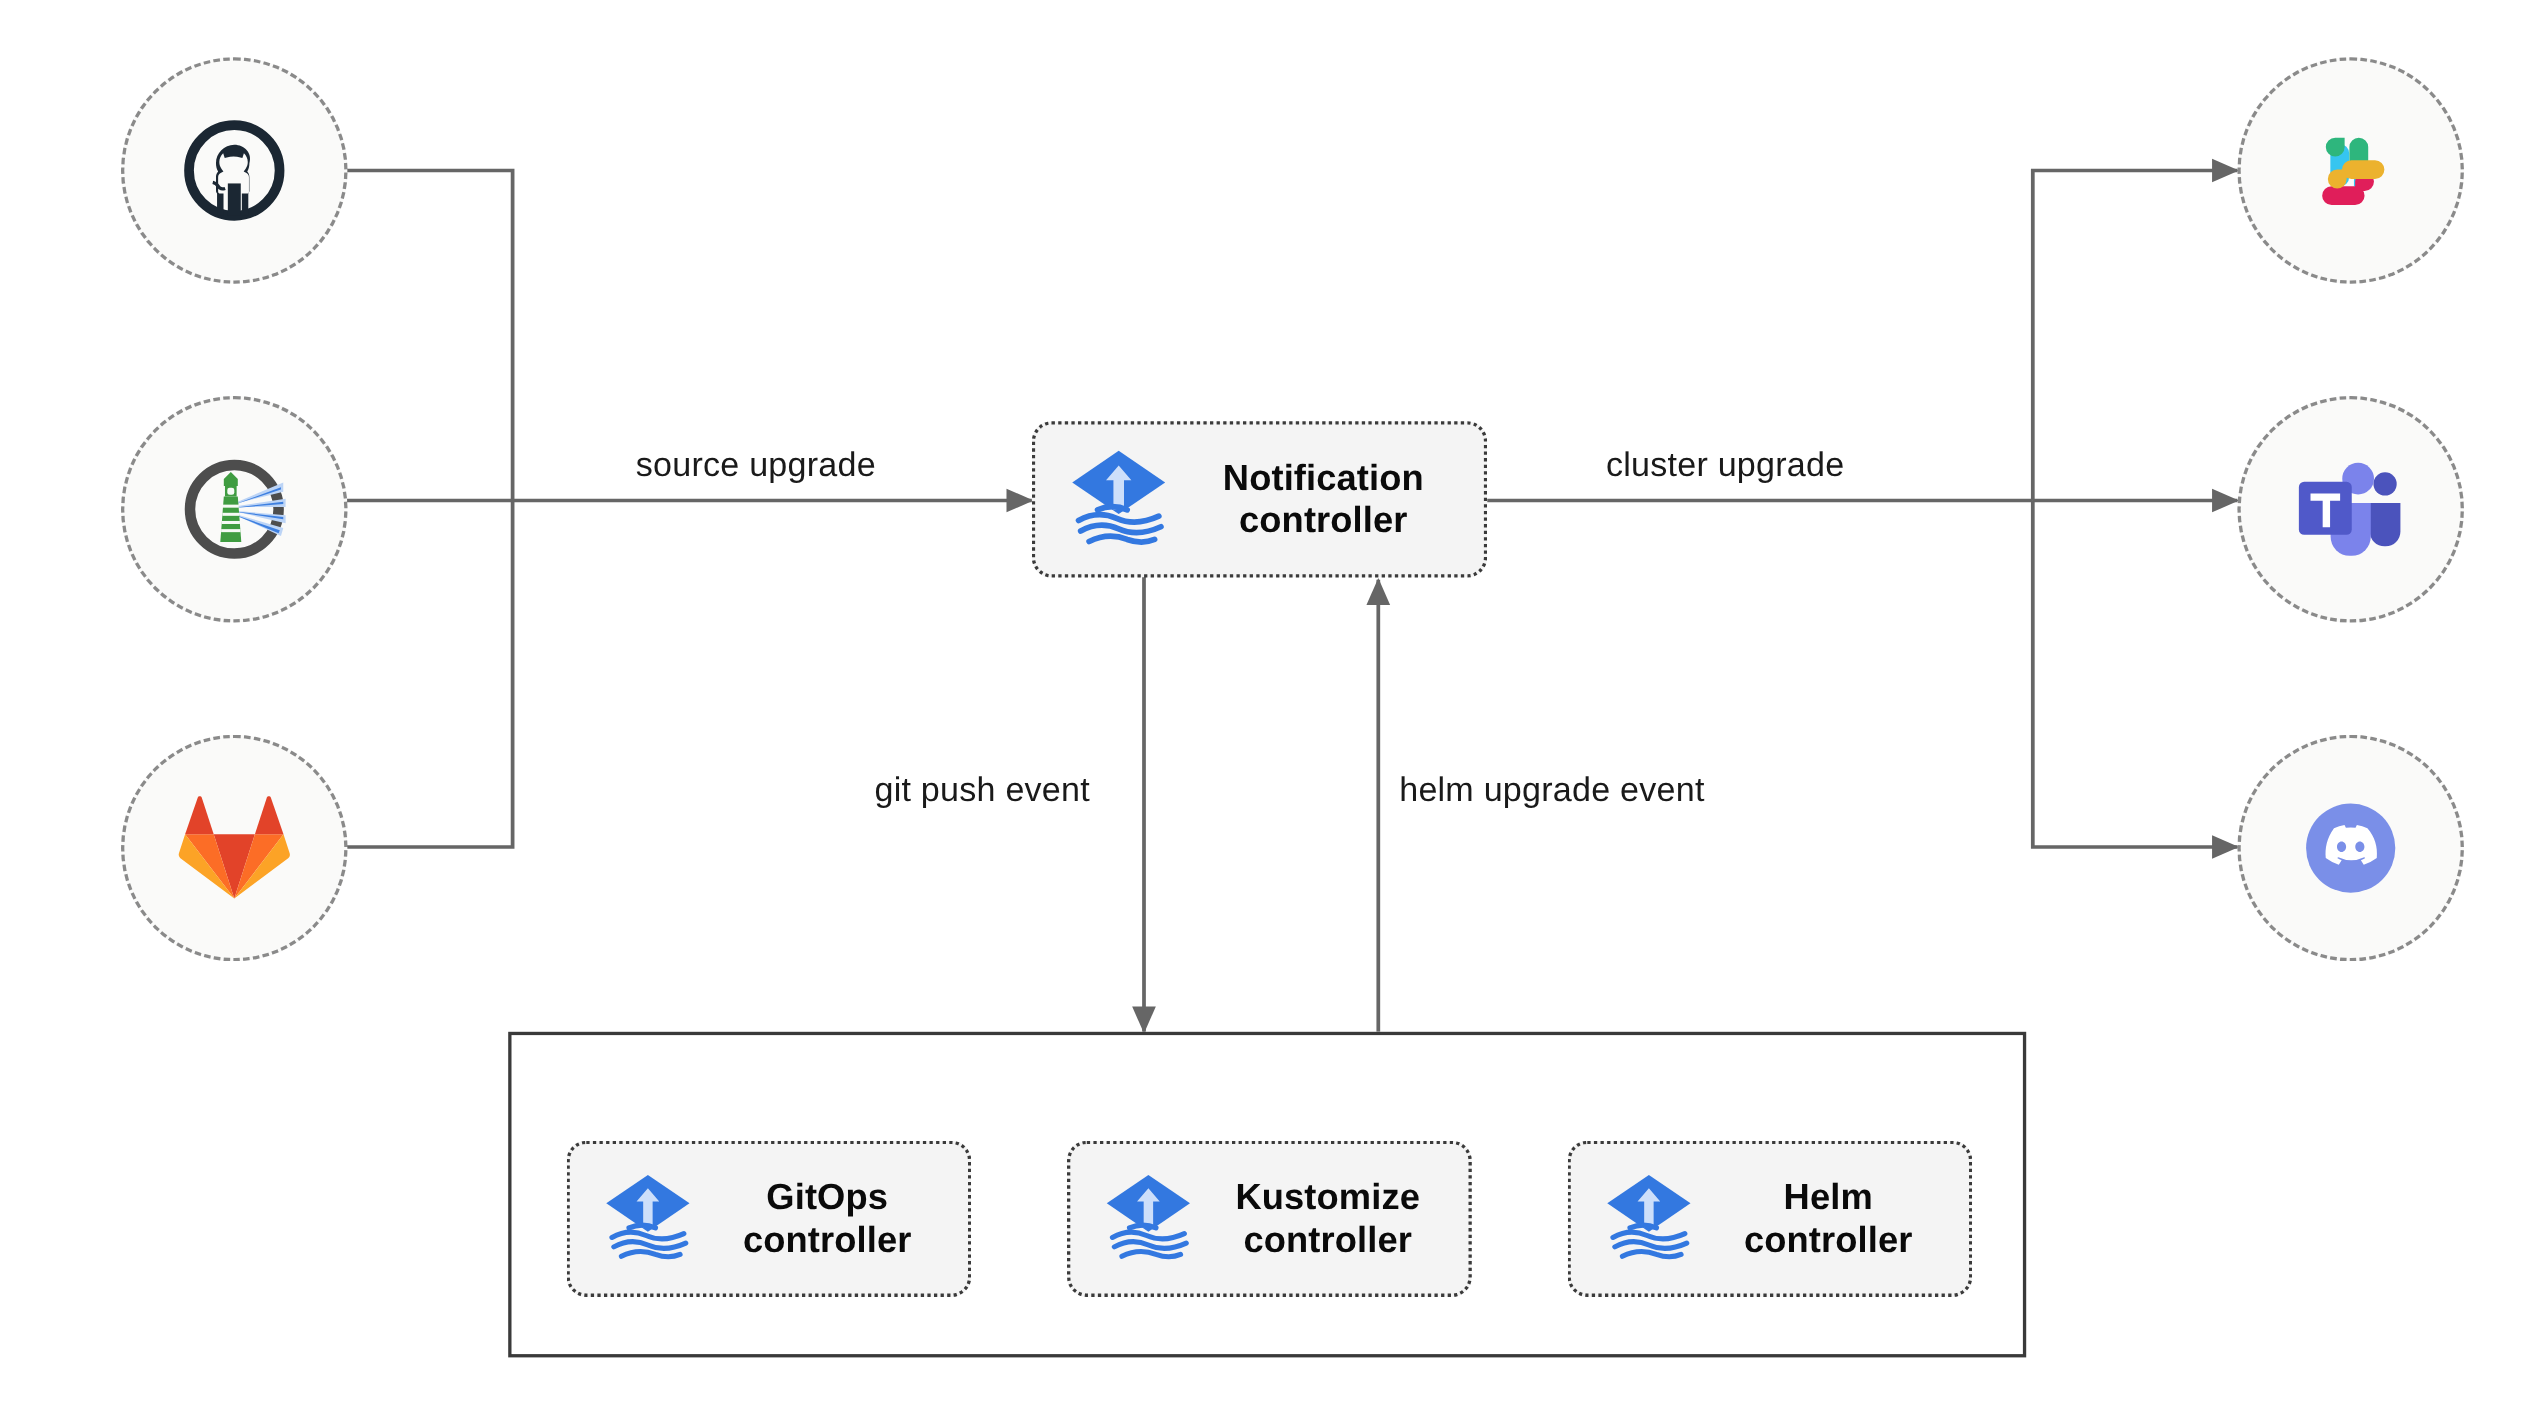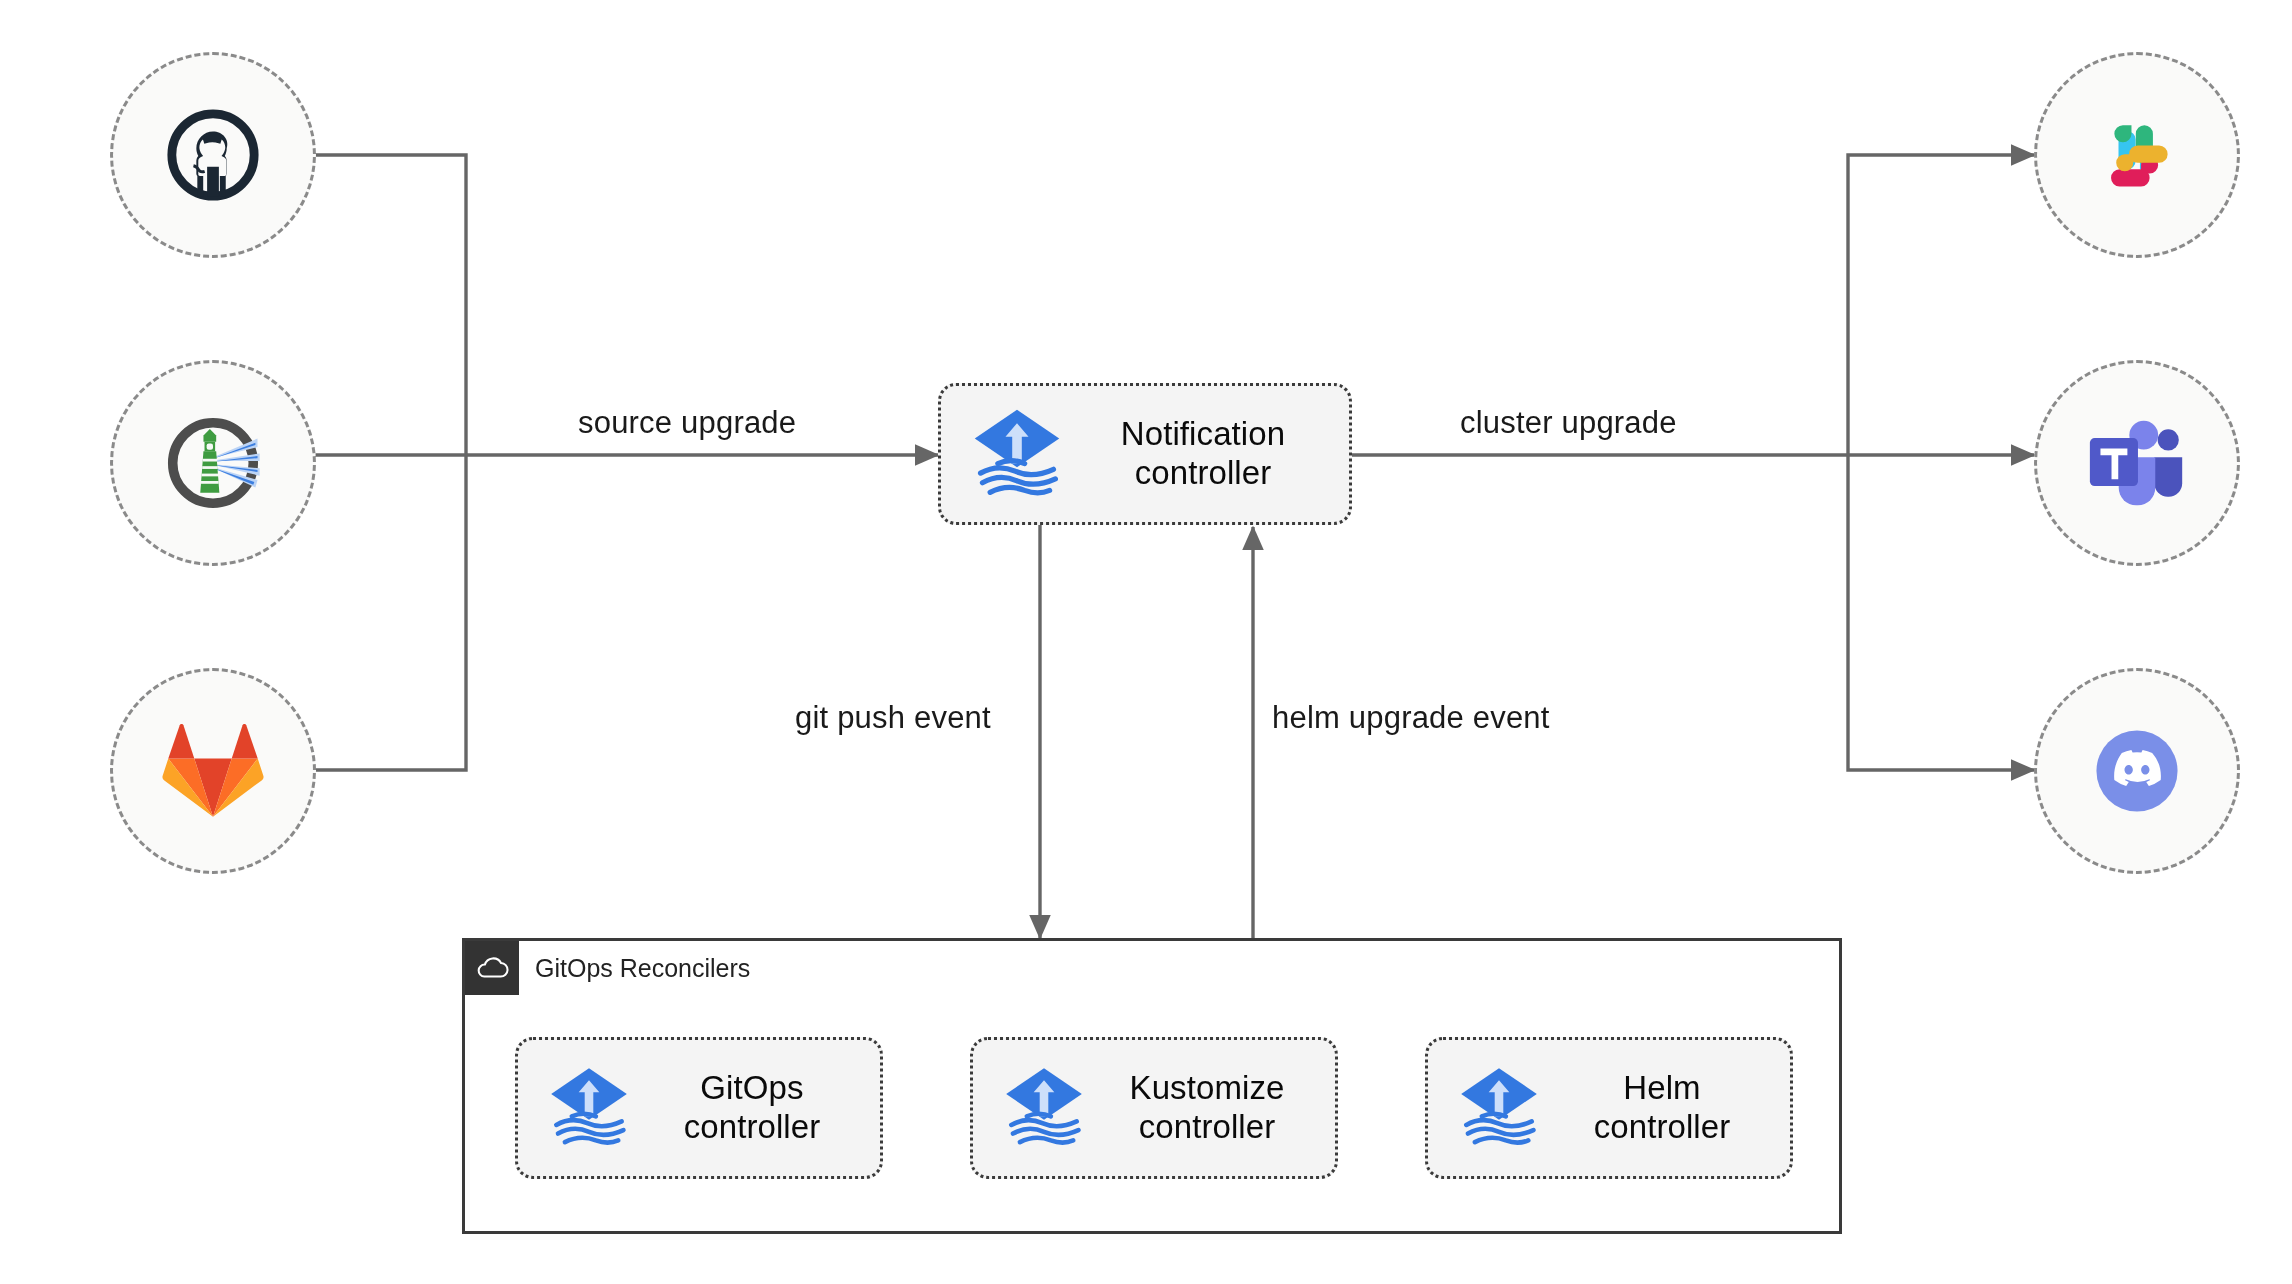--- a/index.html
+++ b/index.html
@@ -52,20 +52,21 @@
   }
   .ctrl-label {
     flex: 1 1 auto;
     text-align: center;
     font-size: 33px;
     line-height: 1.17;
     color: #0a0a0a;
     white-space: pre-line;
     padding-right: 26px;
     letter-spacing: .1px;
+    font-weight: bold;
   }
 
   
   #gitops-container {
     position: absolute;
     left: 462px;
     top: 938px;
     width: 1380px;
     height: 296px;
     border: 3px solid #3a3a3a;
@@ -245,28 +246,20 @@
       </svg>
     </span>
   </div>
 
   <div class="edge-label" style="left:578px; top:405px;">source upgrade</div>
   <div class="edge-label" style="left:1460px; top:405px;">cluster upgrade</div>
   <div class="edge-label" style="left:795px; top:700px;">git push event</div>
   <div class="edge-label" style="left:1272px; top:700px;">helm upgrade event</div>
 
   <div id="gitops-container">
-    <div id="gitops-title-bar">
-      <div id="gitops-icon-tile">
-        <svg width="34" height="24" viewBox="0 0 40 26">
-          <path d="M11 23h19a8 8 0 0 0 .6-16A10.4 10.4 0 0 0 11.6 9 7 7 0 0 0 11 23z" fill="none" stroke="#ffffff" stroke-width="2.4" stroke-linejoin="round"></path>
-        </svg>
-      </div>
-      <div id="gitops-title-text">GitOps Reconcilers</div>
-    </div>
 
     <div class="ctrl-box" style="left:50px; top:96px; width:368px; height:142px;">
       <span class="flux-mark">
         <svg width="86" height="86" viewBox="0 0 100 100">
           <path fill="#3378e0" d="M50 6 L94 36 L50 66 L6 36 Z"></path>
           <path fill="#cddffa" d="M50 20 L62 34 L55 34 L55 62 L45 62 L45 34 L38 34 Z"></path>
           <g stroke="#3378e0" stroke-width="5.4" fill="none" stroke-linecap="round">
             <path d="M12 72 Q30 62 48 70 Q66 78 88 68"></path>
             <path d="M14 82 Q32 72 50 80 Q68 88 90 78"></path>
             <path d="M22 92 Q40 83 58 90 Q72 95 84 90"></path>

